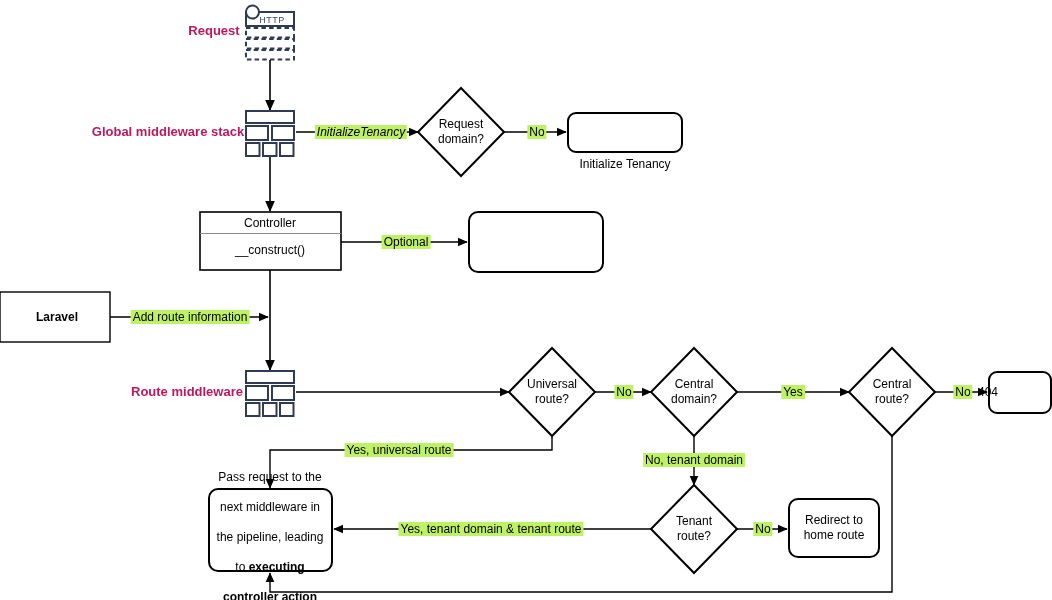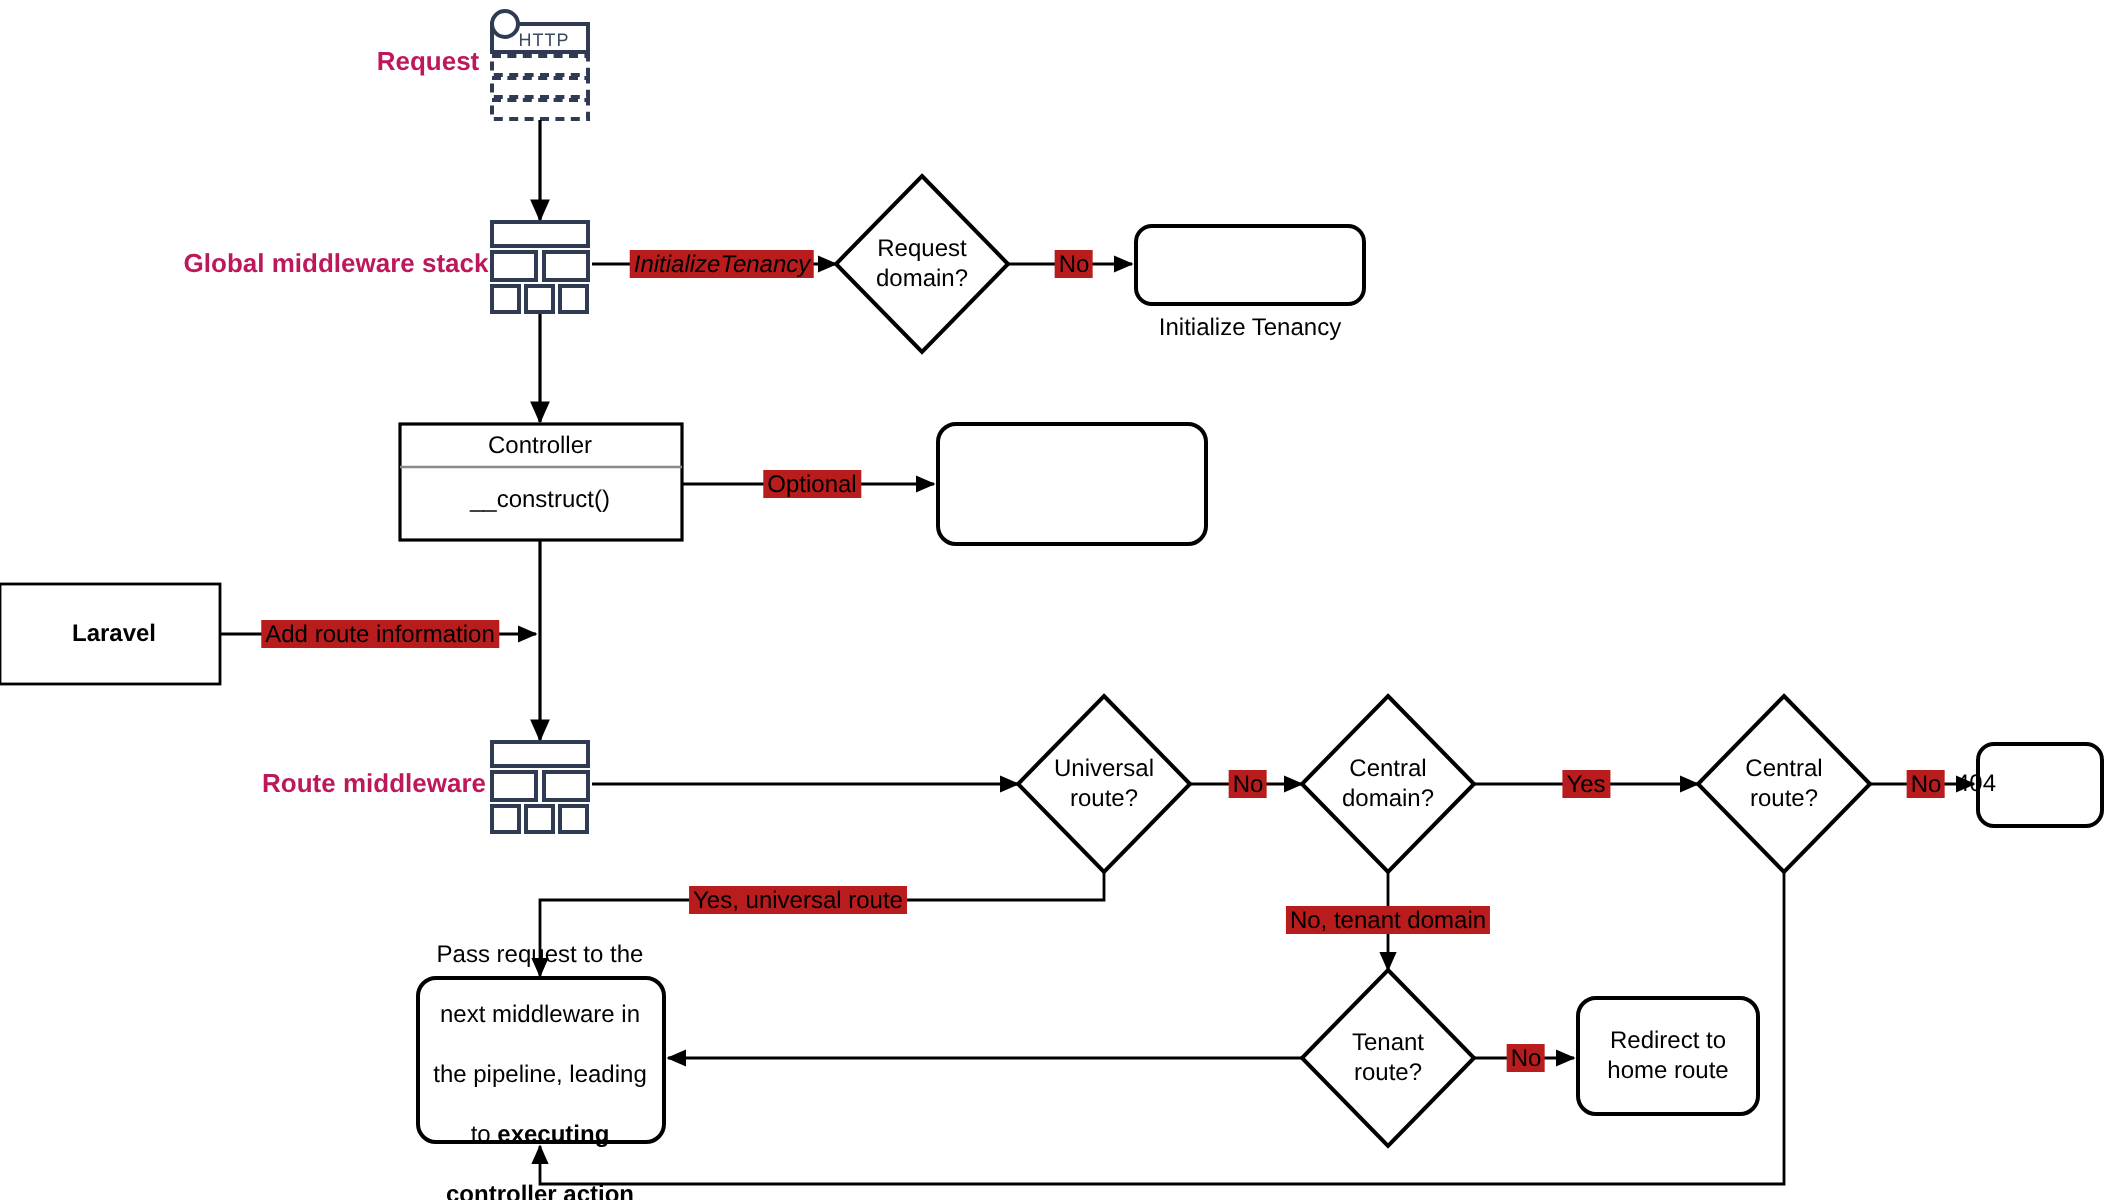--- a/index.html
+++ b/index.html
@@ -33,21 +33,21 @@
     transform: translate(-50%, -50%);
     pointer-events: none;
   }
   .lbl.ital { font-style: italic; }
   .lbl.side {
     color: #be185d;
     font-weight: bold;
     font-size: 13px;
   }
   .lbl.edge {
-    background: #b91c1c;
+    background: #bef264;
     padding: 0 2px;
   }
   .nodetext {
     position: absolute;
     font-family: "Liberation Sans", sans-serif;
     font-size: 12px;
     color: #000000;
     line-height: 15px;
     text-align: center;
     transform: translate(-50%, -50%);
@@ -228,14 +228,15 @@
   <div class="lbl edge ital" style="left:361px; top:132px;">InitializeTenancy</div>
   <div class="lbl edge" style="left:537px; top:132px;">No</div>
   <div class="lbl edge" style="left:406px; top:242px;">Optional</div>
   <div class="lbl edge" style="left:190px; top:317px;">Add route information</div>
   <div class="lbl edge" style="left:624px; top:392px;">No</div>
   <div class="lbl edge" style="left:793px; top:392px;">Yes</div>
   <div class="lbl edge" style="left:963px; top:392px;">No</div>
   <div class="lbl edge" style="left:399px; top:450px;">Yes, universal route</div>
   <div class="lbl edge" style="left:694px; top:460px;">No, tenant domain</div>
   <div class="lbl edge" style="left:763px; top:529px;">No</div>
+  <div class="lbl edge" style="left:491px; top:529px;">Yes, tenant domain &amp; tenant route</div>
 
 </div>
 
 </body></html>

